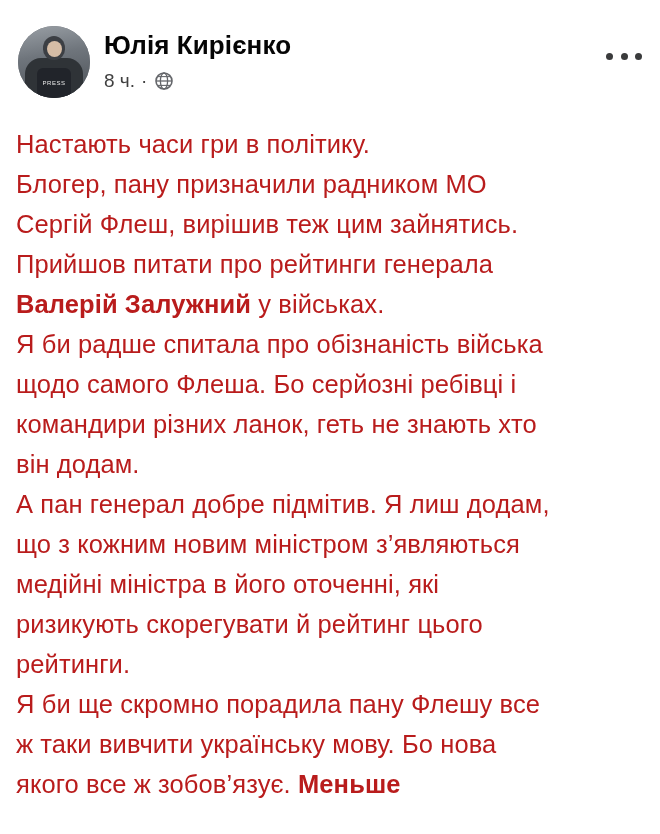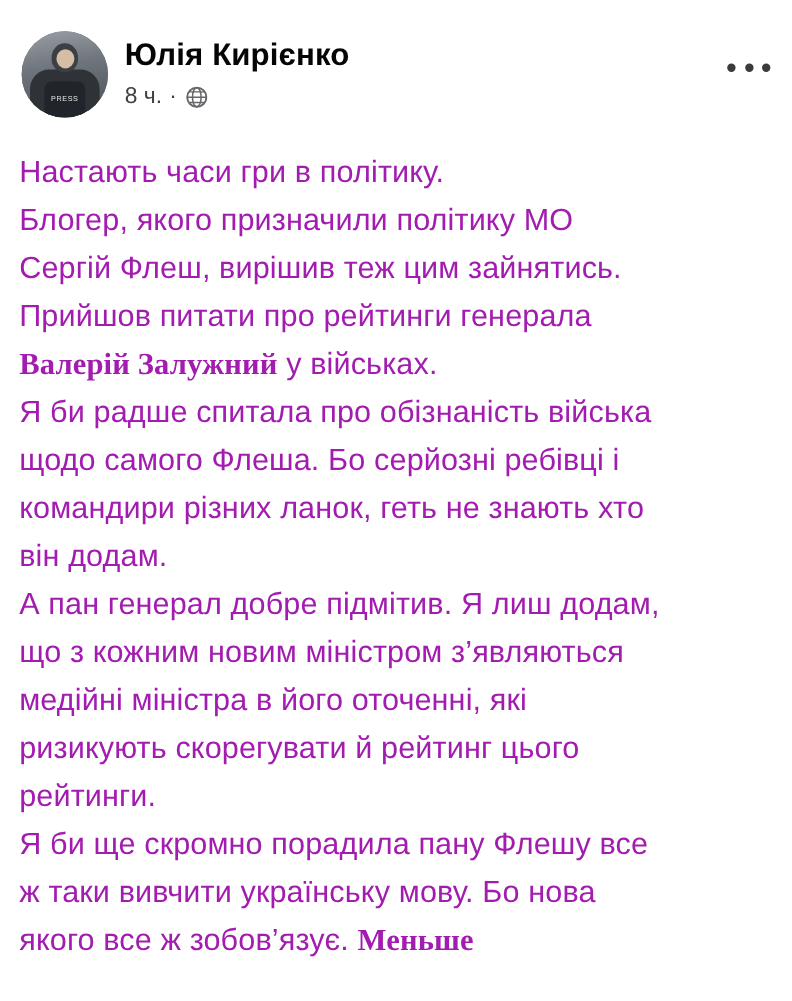--- a/index.html
+++ b/index.html
@@ -142,27 +142,26 @@
   .more-button .dot {
     width: 7px;
     height: 7px;
     border-radius: 50%;
     background: #3a3b3c;
   }
   .post-body {
     padding: 26px 16px 0 16px;
     font-size: 25.5px;
     line-height: 40px;
-    color: #a21caf;
+    color: #b91c1c;
     letter-spacing: 0.1px;
     word-wrap: break-word;
   }
   .post-body .b {
     font-weight: bold;
-    font-family: Liberation Serif, serif;
   }
   .post-body p {
     margin: 0;
   }
 </style>
 </head>
 <body>
 
 <div class="post">
 
@@ -196,21 +195,21 @@
 
     <div class="more-button">
       <span class="dot"></span>
       <span class="dot"></span>
       <span class="dot"></span>
     </div>
   </div>
 
   <div class="post-body">
     <p><span>Настають часи гри в політику.</span></p>
-    <p><span>Блогер, якого призначили політику МО</span></p>
+    <p><span>Блогер, пану призначили радником МО</span></p>
     <p><span>Сергій Флеш, вирішив теж цим зайнятись.</span></p>
     <p><span>Прийшов питати про рейтинги генерала</span></p>
     <p><span class="b">Валерій Залужний</span><span> у військах.</span></p>
     <p><span>Я би радше спитала про обізнаність війська</span></p>
     <p><span>щодо самого Флеша. Бо серйозні ребівці і</span></p>
     <p><span>командири різних ланок, геть не знають хто</span></p>
     <p><span>він додам.</span></p>
     <p><span>А пан генерал добре підмітив. Я лиш додам,</span></p>
     <p><span>що з кожним новим міністром з’являються</span></p>
     <p><span>медійні міністра в його оточенні, які</span></p>

